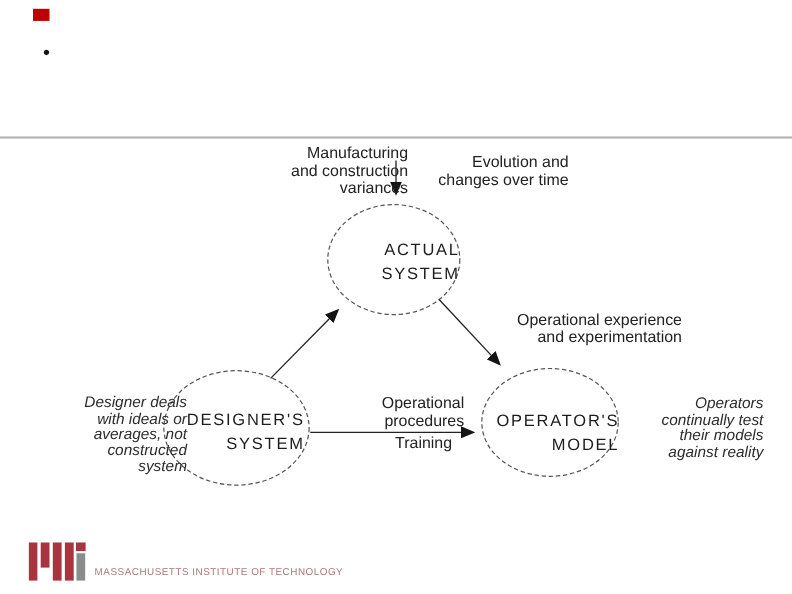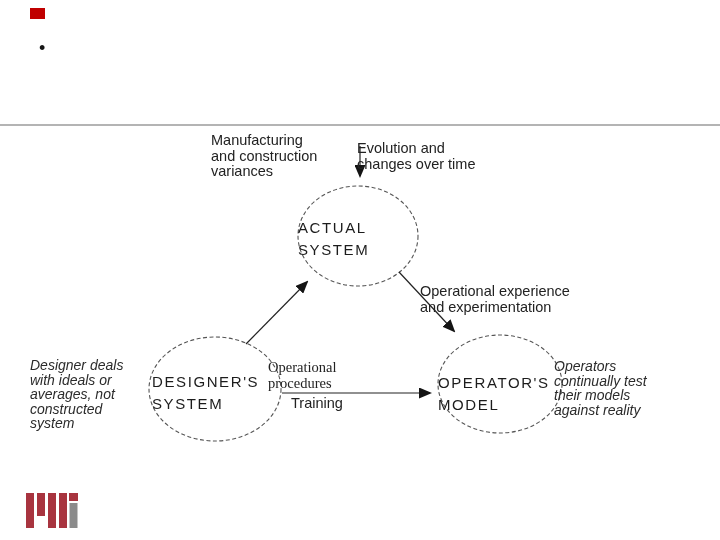--- a/index.html
+++ b/index.html
@@ -11,21 +11,21 @@
   .bullet{position:absolute;left:39px;top:38px;font-size:18px;color:#161616;}
   .title{
     position:absolute;left:66px;top:36px;width:560px;
     font-size:19.5px;line-height:26px;letter-spacing:0.2px;color:#111111;
     white-space:pre-line;
   }
   .divider{position:absolute;left:0;top:124px;width:720px;height:2px;background:#b4b4b4;}
   .diagram{position:absolute;left:0;top:126px;width:720px;height:360px;}
   .shapes{position:absolute;left:0;top:0;width:720px;height:360px;}
   .dlabel,.ilabel,.node-label{
-    position:absolute;text-align:left;white-space:pre-line;color:#222222;
+    position:absolute;text-align:right;white-space:pre-line;color:#222222;
   }
   .dlabel{font-size:14.5px;line-height:15.5px;font-weight:500;}
   .ilabel{font-size:14px;line-height:14.5px;font-style:italic;font-weight:500;color:#2b2b2b;}
   .node-label{font-size:15px;line-height:21.5px;letter-spacing:1.6px;font-weight:500;color:#1c1c1c;}
   .footer{position:absolute;left:0;top:480px;width:720px;height:60px;}
   .mit-logo{position:absolute;left:26px;top:13px;}
   .wordmark{
     position:absolute;left:86px;top:35px;
     font-size:9px;letter-spacing:0.45px;color:#a2696d;opacity:0.9;white-space:nowrap;
   }
@@ -76,21 +76,21 @@
 
     <div class="ilabel" style="left:30px;top:232px;width:140px;">Designer deals
 with ideals or
 averages, not
 constructed
 system</div>
 
     <div class="node-label" style="left:152px;top:245px;width:125px;">DESIGNER'S
 SYSTEM</div>
 
-    <div class="dlabel" style="left:268px;top:234px;width:140px;font-family:Liberation Serif, serif;">Operational
+    <div class="dlabel" style="left:282px;top:234px;width:140px;">Operational
 procedures</div>
 
     <div class="dlabel" style="left:291px;top:270px;width:120px;">Training</div>
 
     <div class="node-label" style="left:438px;top:246px;width:125px;">OPERATOR'S
 MODEL</div>
 
     <div class="ilabel" style="left:554px;top:233px;width:140px;">Operators
 continually test
 their models
@@ -99,15 +99,16 @@
 
   <div class="footer">
     <svg class="mit-logo" width="52" height="35" viewBox="0 0 52 35">
       <rect x="0" y="0" width="8" height="35" fill="#a8343f"></rect>
       <rect x="11" y="0" width="8" height="23" fill="#a8343f"></rect>
       <rect x="22" y="0" width="8" height="35" fill="#a8343f"></rect>
       <rect x="33" y="0" width="8" height="35" fill="#a8343f"></rect>
       <rect x="43" y="0" width="9" height="8" fill="#a8343f"></rect>
       <rect x="43.5" y="10" width="8" height="25" fill="#8b8b8b"></rect>
     </svg>
+    <div class="wordmark">MASSACHUSETTS INSTITUTE OF TECHNOLOGY</div>
   </div>
 
 </div>
 
 </body></html>

